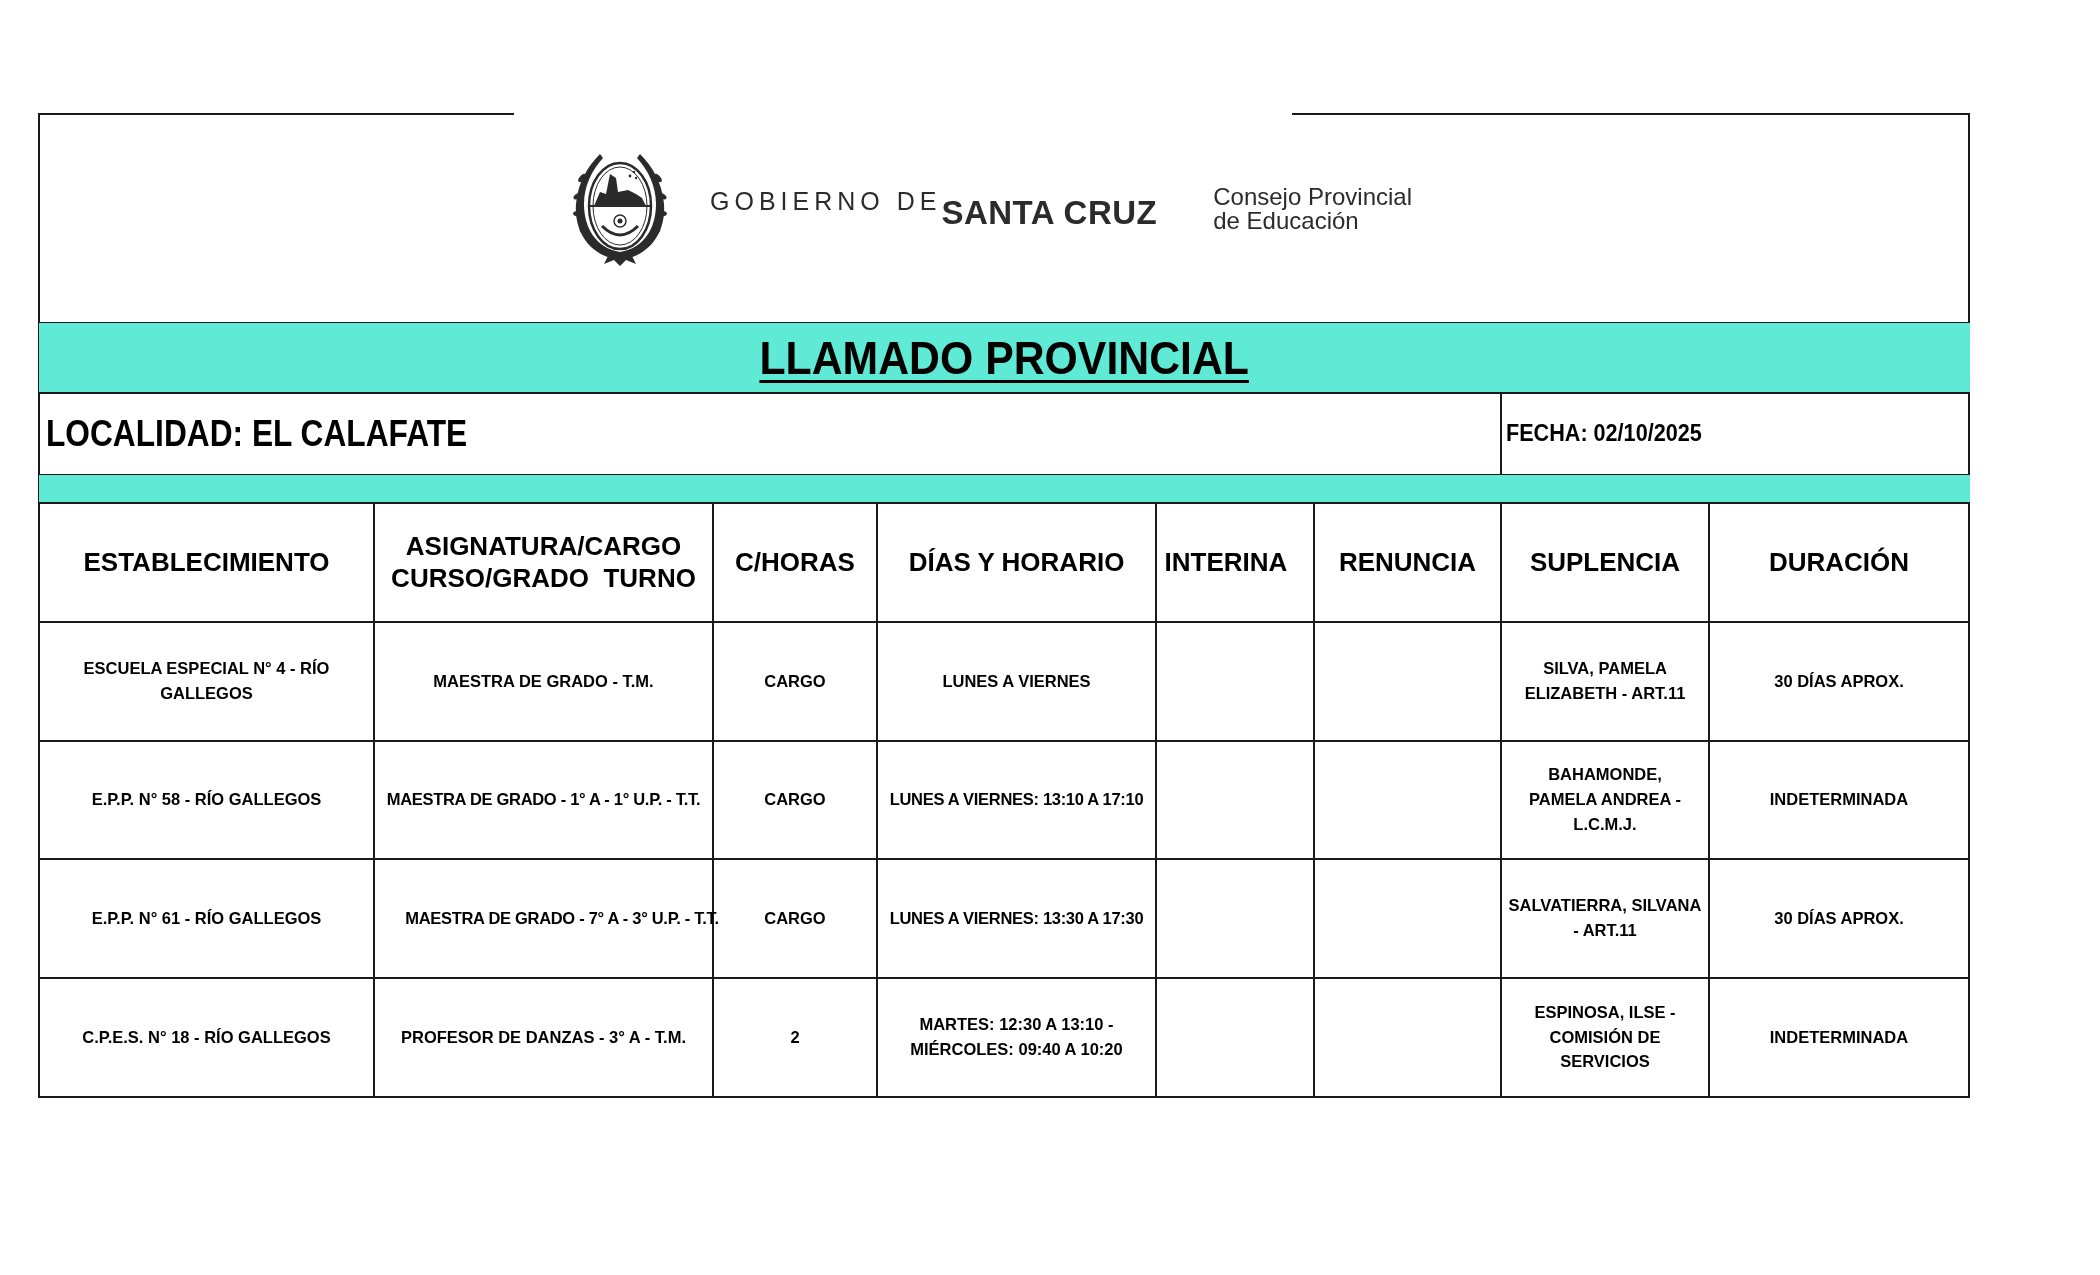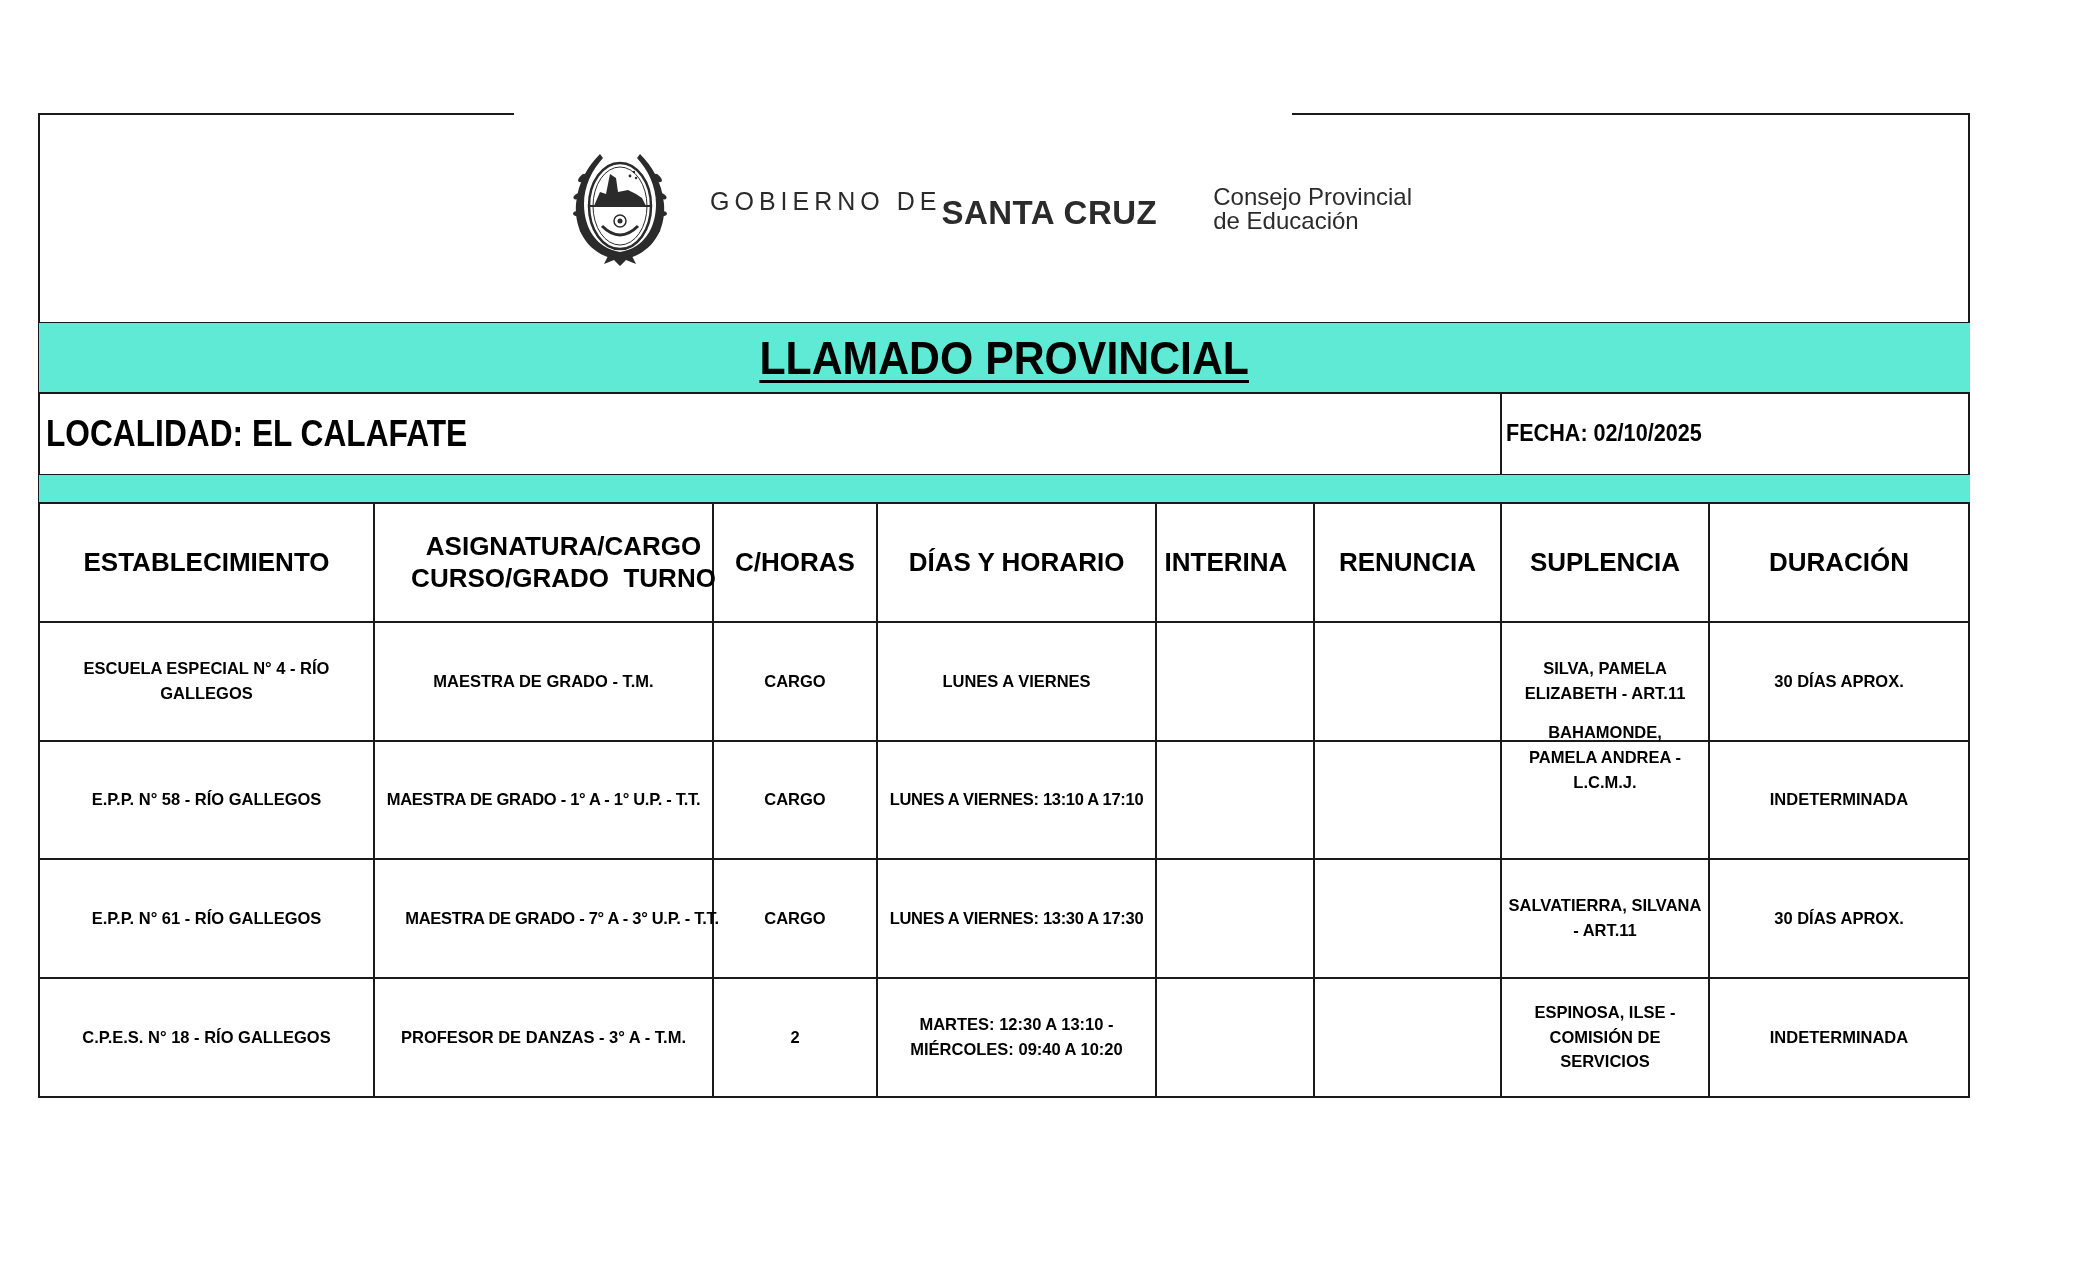--- a/index.html
+++ b/index.html
@@ -108,21 +108,21 @@
 <div class="line-v" style="left:1708px; top:503px; height:594px;"></div>
 
 <div class="line-h" style="left:38px; top:621px; width:1932px;"></div>
 <div class="line-h" style="left:38px; top:740px; width:1932px;"></div>
 <div class="line-h" style="left:38px; top:858px; width:1932px;"></div>
 <div class="line-h" style="left:38px; top:977px; width:1932px;"></div>
 <div class="line-h" style="left:38px; top:1096px; width:1932px;"></div>
 
 <div>
   <div class="grid-cell hdr" style="left:40px; top:503px; width:333px; height:118px;">ESTABLECIMIENTO</div>
-  <div class="grid-cell hdr" style="left:375px; top:503px; width:337px; height:118px; flex-direction:column;margin-left:20px;">
+  <div class="grid-cell hdr" style="left:375px; top:503px; width:337px; height:118px; flex-direction:column;">
     <span>ASIGNATURA/CARGO</span>
     <span style="white-space:pre;">CURSO/GRADO  TURNO</span>
   </div>
   <div class="grid-cell hdr" style="left:714px; top:503px; width:162px; height:118px;">C/HORAS</div>
   <div class="grid-cell hdr" style="left:878px; top:503px; width:277px; height:118px;">DÍAS Y HORARIO</div>
   <div class="grid-cell hdr" style="left:1158px; top:503px; width:136px; height:118px;">INTERINA</div>
   <div class="grid-cell hdr" style="left:1315px; top:503px; width:185px; height:118px;">RENUNCIA</div>
   <div class="grid-cell hdr" style="left:1502px; top:503px; width:206px; height:118px;">SUPLENCIA</div>
   <div class="grid-cell hdr" style="left:1710px; top:503px; width:258px; height:118px;">DURACIÓN</div>
 </div>
@@ -138,21 +138,21 @@
   <div class="grid-cell cell" style="left:1710px; top:622px; width:258px; height:118px;">30 DÍAS APROX.</div>
 </div>
 
 <div>
   <div class="grid-cell cell" style="left:40px; top:741px; width:333px; height:117px;">E.P.P. N° 58 - RÍO GALLEGOS</div>
   <div class="grid-cell cell" style="left:375px; top:741px; width:337px; height:117px; padding:0 2px; white-space:nowrap; letter-spacing:-0.3px;">MAESTRA DE GRADO - 1° A - 1° U.P. - T.T.</div>
   <div class="grid-cell cell" style="left:714px; top:741px; width:162px; height:117px;">CARGO</div>
   <div class="grid-cell cell" style="left:878px; top:741px; width:277px; height:117px; white-space:nowrap; padding:0 2px; letter-spacing:-0.3px;">LUNES A VIERNES: 13:10 A 17:10</div>
   <div class="grid-cell cell" style="left:1157px; top:741px; width:156px; height:117px;"></div>
   <div class="grid-cell cell" style="left:1315px; top:741px; width:185px; height:117px;"></div>
-  <div class="grid-cell cell" style="left:1502px; top:699px; width:206px; height:117px; padding:0 10px;">BAHAMONDE, PAMELA ANDREA - L.C.M.J.</div>
+  <div class="grid-cell cell" style="left:1502px; top:741px; width:206px; height:117px; padding:0 10px;">BAHAMONDE, PAMELA ANDREA - L.C.M.J.</div>
   <div class="grid-cell cell" style="left:1710px; top:741px; width:258px; height:117px;">INDETERMINADA</div>
 </div>
 
 <div>
   <div class="grid-cell cell" style="left:40px; top:859px; width:333px; height:118px;">E.P.P. N° 61 - RÍO GALLEGOS</div>
   <div class="grid-cell cell" style="left:375px; top:859px; width:374px; height:118px; padding:0 2px; white-space:nowrap; letter-spacing:-0.3px;">MAESTRA DE GRADO - 7° A - 3° U.P. - T.T.</div>
   <div class="grid-cell cell" style="left:714px; top:859px; width:162px; height:118px;">CARGO</div>
   <div class="grid-cell cell" style="left:878px; top:859px; width:277px; height:118px; white-space:nowrap; padding:0 2px; letter-spacing:-0.3px;">LUNES A VIERNES: 13:30 A 17:30</div>
   <div class="grid-cell cell" style="left:1157px; top:859px; width:156px; height:118px;"></div>
   <div class="grid-cell cell" style="left:1315px; top:859px; width:185px; height:118px;"></div>

